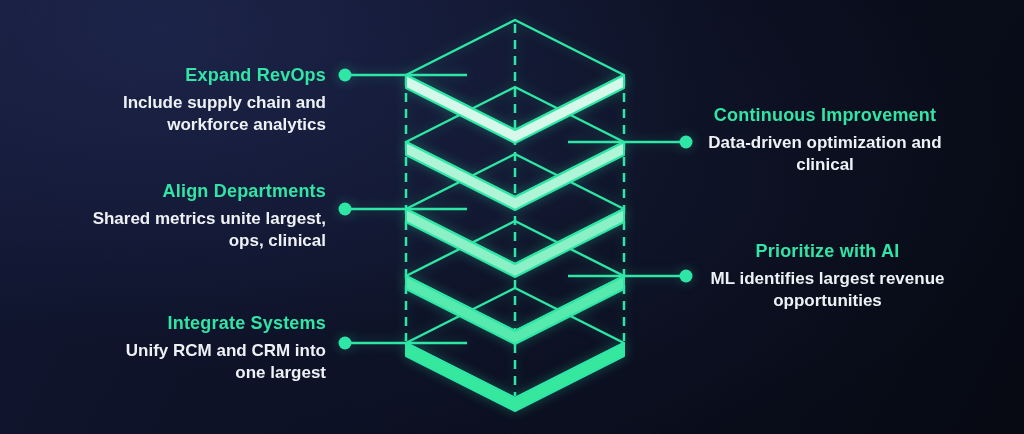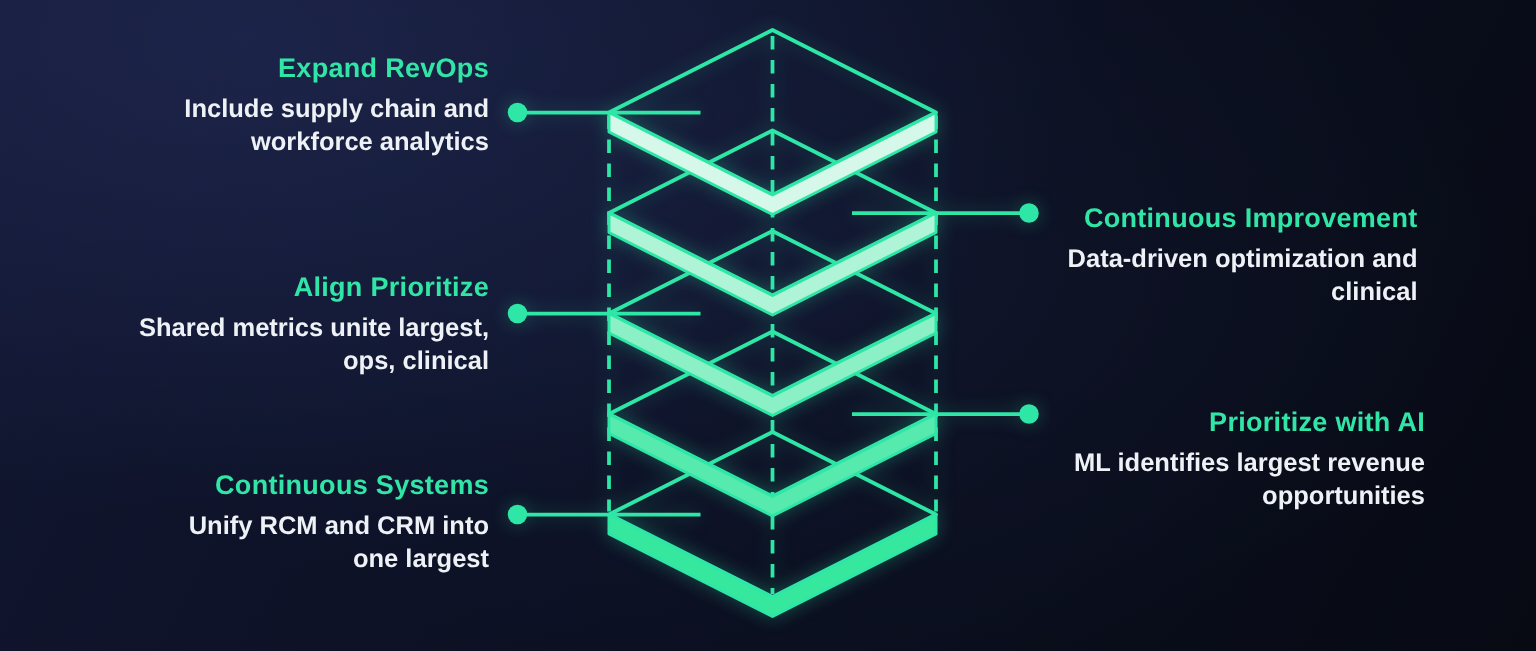--- a/index.html
+++ b/index.html
@@ -19,36 +19,36 @@
   }
   .diagram-svg {
     position: absolute; left: 0; top: 0;
     filter: drop-shadow(0 0 6px rgba(46,231,166,0.30));
   }
   .callout {
     position: absolute;
     color: #f0f3f6;
   }
   .callout.left  { text-align: right; }
-  .callout.right { text-align: right; margin-top: 30px; }
+  .callout.right { text-align: center; }
   .callout-title {
     font-size: 18px; line-height: 22px;
     font-weight: 700;
     color: #31e5a7;
     letter-spacing: 0.2px;
     margin: 0 0 6px 0;
   }
   .callout-desc {
     font-size: 17px; line-height: 22px;
     font-weight: 700;
     color: #eef1f5;
     margin: 0;
   }
   
-  #callout-expand-revops          { right: 698px; top: 34px;  width: 210px; }
+  #callout-expand-revops          { right: 698px; top: 64px;  width: 210px; }
   #callout-align-departments      { right: 698px; top: 180px; width: 240px; }
   #callout-integrate-systems      { right: 698px; top: 312px; width: 218px; }
   #callout-continuous-improvement { left: 705px;  top: 104px; width: 240px; }
   #callout-prioritize-with-ai     { left: 705px;  top: 240px; width: 245px; }
 </style>
 </head>
 <body>
 
 <div class="stage">
 
@@ -93,26 +93,26 @@
       <circle cx="686" cy="276" r="6.5" stroke="none"></circle>
     </g>
   </svg>
 
   <div class="callout left" id="callout-expand-revops">
     <div class="callout-title">Expand RevOps</div>
     <div class="callout-desc">Include supply chain and workforce analytics</div>
   </div>
 
   <div class="callout left" id="callout-align-departments">
-    <div class="callout-title">Align Prioritize</div>
+    <div class="callout-title">Align Departments</div>
     <div class="callout-desc">Shared metrics unite largest, ops, clinical</div>
   </div>
 
   <div class="callout left" id="callout-integrate-systems">
-    <div class="callout-title">Continuous Systems</div>
+    <div class="callout-title">Integrate Systems</div>
     <div class="callout-desc">Unify RCM and CRM into one largest</div>
   </div>
 
   <div class="callout right" id="callout-continuous-improvement">
     <div class="callout-title">Continuous Improvement</div>
     <div class="callout-desc">Data-driven optimization and clinical</div>
   </div>
 
   <div class="callout right" id="callout-prioritize-with-ai">
     <div class="callout-title">Prioritize with AI</div>

